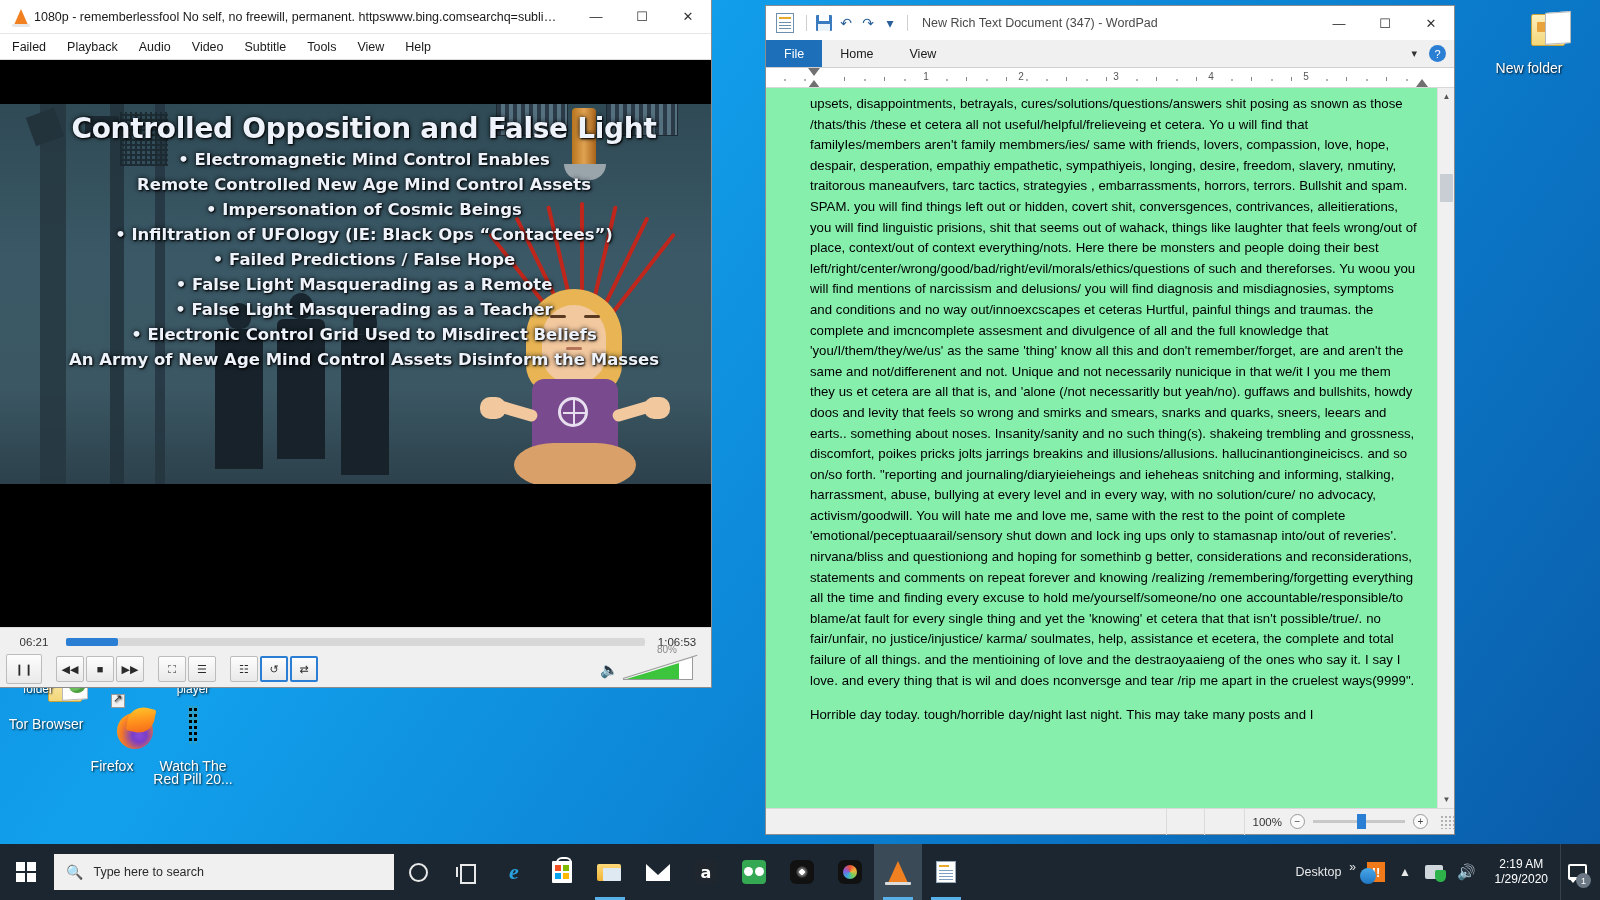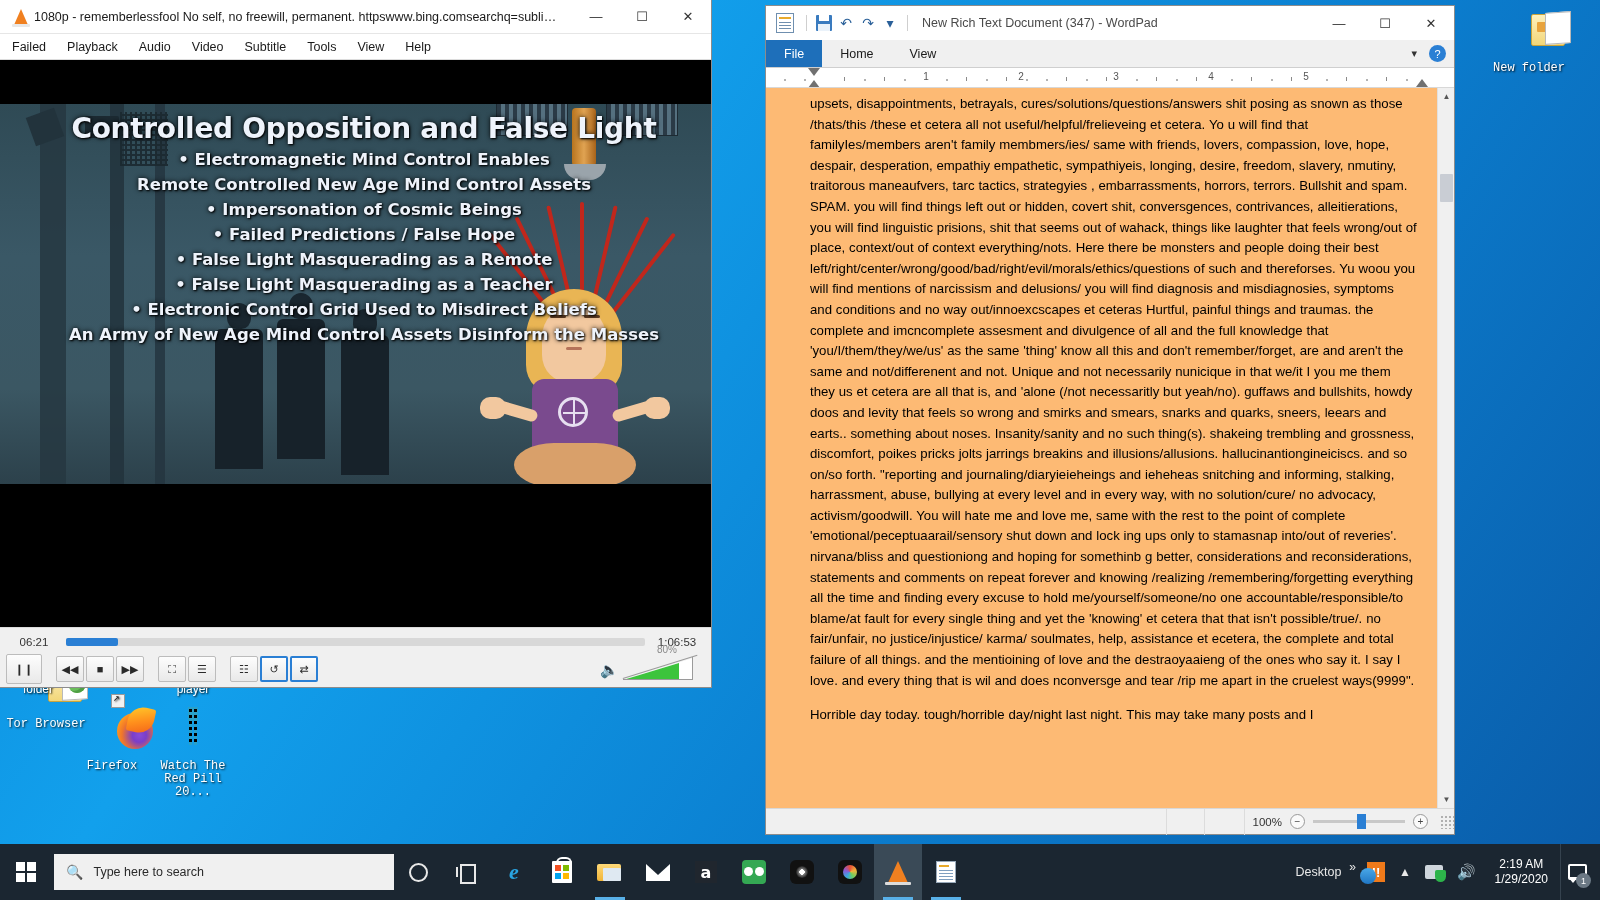--- a/index.html
+++ b/index.html
@@ -9,23 +9,23 @@
     font-family: "Liberation Sans", sans-serif;
   }
   #desktop {
     position: relative; width: 1600px; height: 900px;
     background: linear-gradient(125deg, #0a86d8 0%, #12a0ec 30%, #0b7fd0 62%, #0a5ba8 100%);
     overflow: hidden;
   }
   
   .desk-icon {
     position: absolute; width: 84px; text-align: center;
-    color: #fff; font-size: 12px; line-height: 13px;
+    color: #fff; font-size: 14px; line-height: 13px;
     text-shadow: 1px 1px 2px rgba(0,0,0,.85);
-    cursor: default; user-select: none; font-family: Liberation Mono, monospace;
+    cursor: default; user-select: none;
   }
   .desk-icon .glyph { display:block; height: 48px; margin: 0 auto 4px; position: relative; }
   .desk-icon .lbl { display:block; }
   .folder-open { width:52px; height:42px; margin: 5px auto 0; position:relative; }
   .folder-open .back {
     position:absolute; left:2px; top:4px; width:34px; height:32px;
     background:linear-gradient(#fdf0bd,#f2d679); border:1px solid #c9a43c; border-radius:2px 4px 2px 2px;
   }
   .folder-open .page {
     position:absolute; left:16px; top:2px; width:26px; height:32px; background:#fff;
@@ -211,21 +211,21 @@
      background:#fff; }
   .rk { position:absolute; top:9px; width:1px; height:4px; background:#8a8a8a; }
   .rn { position:absolute; top:3px; font-size:10px; color:#555; transform:translateX(-50%); }
   .rd { position:absolute; top:11px; width:2px; height:2px; background:#9a9a9a; border-radius:50%; }
   .ind-top { position:absolute; left:42px; top:0; width:0; height:0;
      border-left:6px solid transparent; border-right:6px solid transparent; border-top:8px solid #707070;}
   .ind-bot { position:absolute; left:42px; top:12px; width:0; height:0;
      border-left:6px solid transparent; border-right:6px solid transparent; border-bottom:8px solid #707070;}
   .ind-right { position:absolute; right:26px; top:11px; width:0; height:0;
      border-left:6px solid transparent; border-right:6px solid transparent; border-bottom:8px solid #707070;}
-  #wp-body { flex:1; background:#fdba74; display:flex; overflow:hidden; }
+  #wp-body { flex:1; background:#86efac; display:flex; overflow:hidden; }
   #wp-page { flex:1; padding:6px 20px 0 44px; overflow:hidden; }
   #wp-page p {
     font-family:"Liberation Sans", sans-serif;
     font-size:13.2px; line-height:20.6px; color:#000; margin-bottom:14px;
     text-align:left; word-spacing:.2px;
   }
   #wp-scroll { width:17px; background:#f0f0f0; border-left:1px solid #e0e0e0; position:relative; }
   .sc-arrow { height:17px; width:17px; display:flex; align-items:center; justify-content:center;
      font-size:8px; color:#555; background:#f0f0f0; }
   .sc-arrow.bot { position:absolute; bottom:0; }
@@ -434,20 +434,21 @@
           <span class="hand handL"></span>
             <span class="hand handR"></span>
           <span class="legs"></span>
         </span>
       </div>
       <div class="slide-text">
         <div class="slide-title">Controlled Opposition and False Light</div>
         <div class="slide-line">• Electromagnetic Mind Control Enables</div>
         <div class="slide-line">Remote Controlled New Age Mind Control Assets</div>
         <div class="slide-line">• Impersonation of Cosmic Beings</div>
+        <div class="slide-line">• Infiltration of UFOlogy (IE: Black Ops “Contactees”)</div>
         <div class="slide-line">• Failed Predictions / False Hope</div>
         <div class="slide-line">• False Light Masquerading as a Remote</div>
         <div class="slide-line">• False Light Masquerading as a Teacher</div>
         <div class="slide-line">• Electronic Control Grid Used to Misdirect Beliefs</div>
         <div class="slide-line">An Army of New Age Mind Control Assets Disinform the Masses</div>
       </div>
     </div>
 
     <div class="controls">
       <div class="seekrow">

